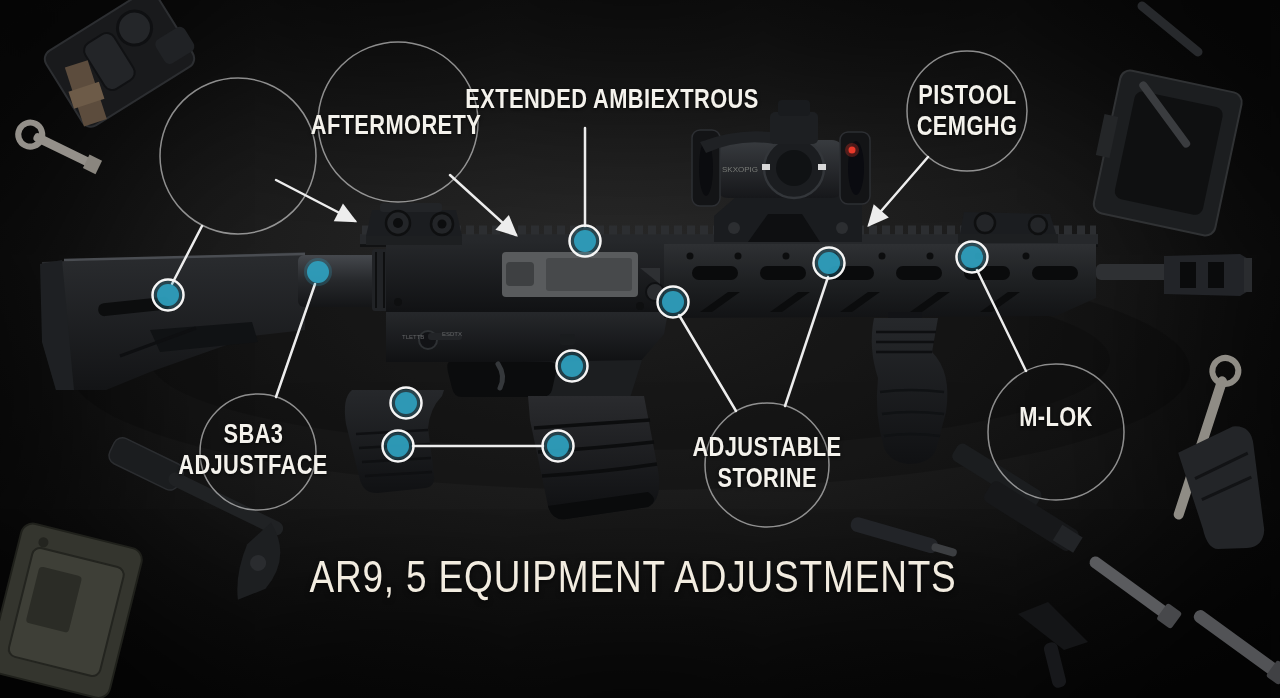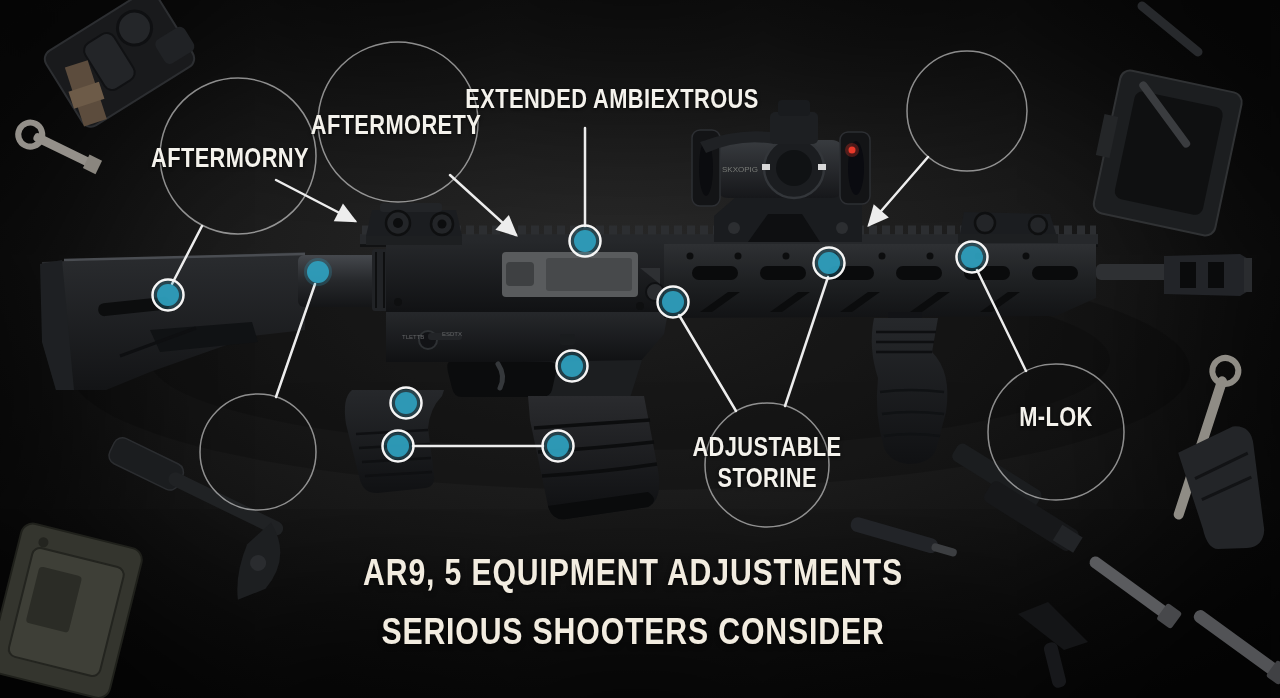--- a/index.html
+++ b/index.html
@@ -26,22 +26,22 @@
   #annot { z-index:3; }
   .callout-label {
     position:absolute; z-index:4; transform:translate(-50%,-50%);
     color:#f4f2ec; font-weight:bold; text-align:center; white-space:nowrap;
     text-shadow:0 1px 4px rgba(0,0,0,.75);
   }
   .callout-label .cond { display:inline-block; transform:scaleX(0.78); }
   .callout-label .l { font-size:28px; line-height:1.12; letter-spacing:.5px; }
   .title-line {
     position:absolute; z-index:4; transform:translateX(-50%);
-    color:#f2ece0; font-weight:bold; white-space:nowrap;
-    font-size:36px; letter-spacing:1px;
+    color:#f2ece0; font-weight:normal; white-space:nowrap;
+    font-size:44px; letter-spacing:1px;
     text-shadow:0 2px 6px rgba(0,0,0,.6);
   }
   .title-line .cond { display:inline-block; transform:scaleX(0.84); }
 </style>
 </head>
 <body>
 
 <div class="stage">
 
   <svg id="scene" class="layer" width="1280" height="698" viewBox="0 0 1280 698">
@@ -354,35 +354,39 @@
         <circle cx="829" cy="263" r="14" fill="#2f9fbe" opacity="0.25"></circle>
         <circle cx="829" cy="263" r="11" fill="#2f9fbe" opacity="0.92"></circle>
         <circle cx="829" cy="263" r="15.5" fill="none" stroke="#f5f5f5" stroke-width="2.5"></circle>
         <circle cx="972" cy="257" r="14" fill="#2f9fbe" opacity="0.25"></circle>
         <circle cx="972" cy="257" r="11" fill="#2f9fbe" opacity="0.92"></circle>
         <circle cx="972" cy="257" r="15.5" fill="none" stroke="#f5f5f5" stroke-width="2.5"></circle>
       </g>
   </svg>
 
   <div class="callout-label" style="left: 230px; top: 158px;">
-    <div class="l"><span class="cond">AFTERMORNY</span></div>
   </div>
   <div class="callout-label" style="left: 396px; top: 125px;">
     <div class="l"><span class="cond">AFTERMORETY</span></div>
   </div>
   <div class="callout-label" style="left: 612px; top: 99px;">
     <div class="l"><span class="cond">EXTENDED AMBIEXTROUS</span></div>
+  </div>
+  <div class="callout-label" style="left: 967px; top: 110px;">
+    <div class="l"><span class="cond">PISTOOL</span></div>
+    <div class="l"><span class="cond">CEMGHG</span></div>
+  </div>
+  <div class="callout-label" style="left: 253px; top: 449px;">
+    <div class="l"><span class="cond">SBA3</span></div>
+    <div class="l"><span class="cond">ADJUSTFACE</span></div>
   </div>
   <div class="callout-label" style="left: 767px; top: 462px;">
     <div class="l"><span class="cond">ADJUSTABLE</span></div>
     <div class="l"><span class="cond">STORINE</span></div>
   </div>
   <div class="callout-label" style="left: 1056px; top: 417px; text-align: center;">
     <div class="l"><span class="cond">M-LOK</span></div>
   </div>
 
   <div class="title-line" style="left:633px; top:552px;">
     <span class="cond">AR9, 5 EQUIPMENT ADJUSTMENTS</span>
   </div>
-  <div class="title-line" style="left:633px; top:611px;">
-    <span class="cond">SERIOUS SHOOTERS CONSIDER</span>
-  </div>
 </div>
 
 </body></html>

